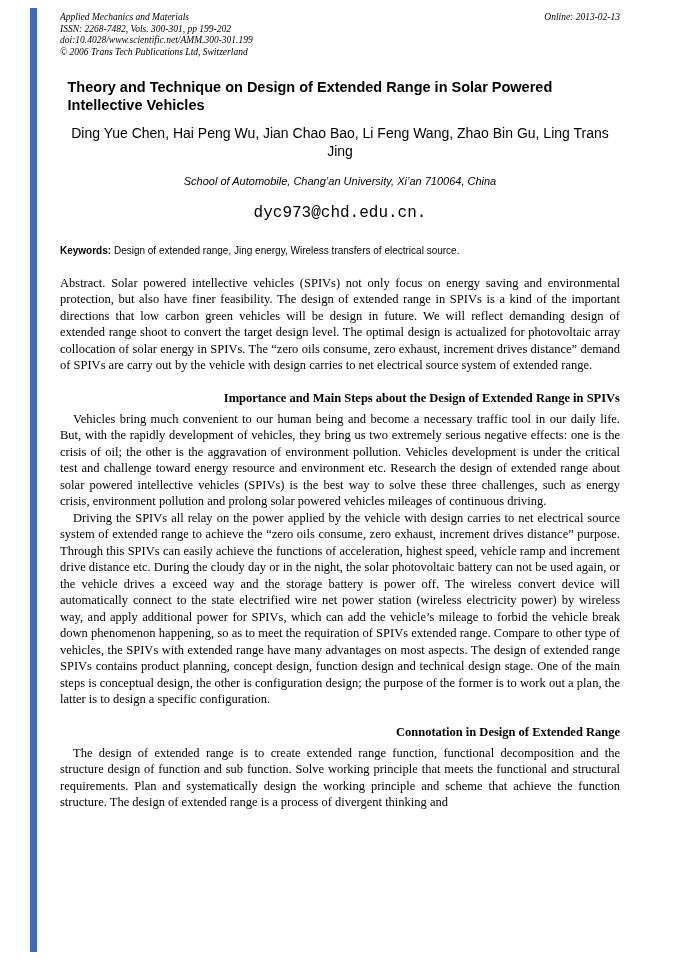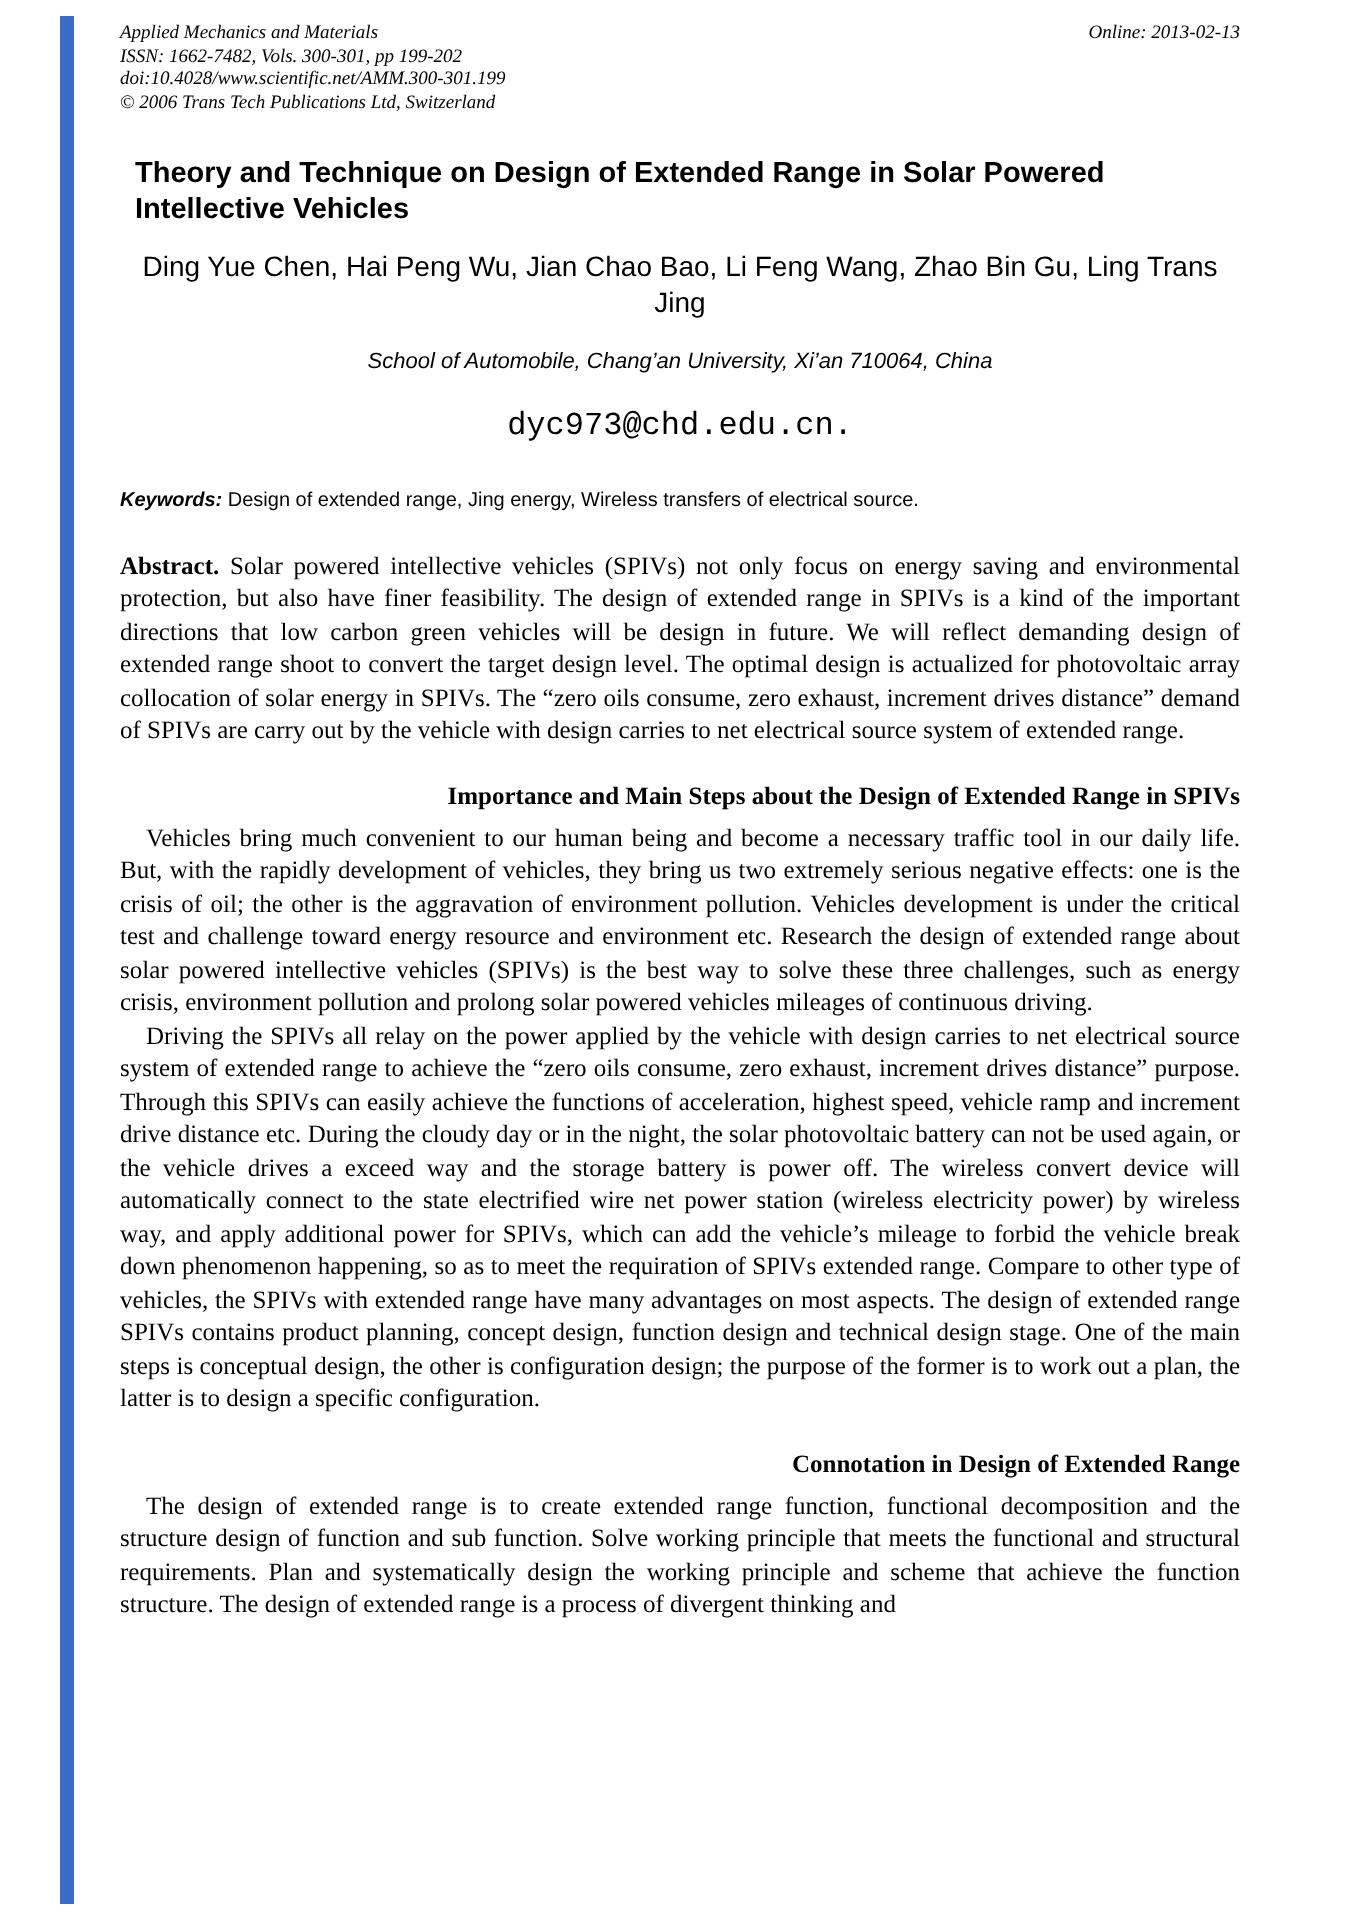--- a/index.html
+++ b/index.html
@@ -66,29 +66,29 @@
     font-family: Liberation Mono, monospace;
     font-size: 16px;
     text-align: center;
   }
   .keywords {
     margin-top: 23px;
     font-family: "Liberation Sans", sans-serif;
     font-size: 10px;
     text-align: left;
   }
-  .keywords b { font-weight: bold; font-style: italic; }
+  .keywords b { font-weight: bold; }
   .body-text {
     font-family: "Liberation Serif", serif;
     font-size: 12.5px;
     line-height: 16.5px;
     text-align: justify;
   }
   .abstract { margin-top: 19px; }
-  .abstract b { font-weight: bold; }
+  .abstract b { font-weight: normal; }
   h2.section-heading {
     font-family: "Liberation Serif", serif;
     font-size: 12.5px;
     font-weight: bold;
     text-align: right;
     margin-top: 17px;
     margin-bottom: 5px;
   }
   p.indent { text-indent: 13px; }
 </style>
@@ -96,21 +96,21 @@
 <body>
 
 <div class="page">
   <div class="accent-bar"></div>
 
   <div class="content">
 
     <div class="header-row">
       <div class="header-left">
         <div>Applied Mechanics and Materials</div>
-        <div>ISSN: 1662-7482, Vols. 300-301, pp 199-202</div>
+        <div>ISSN: 2268-7482, Vols. 300-301, pp 199-202</div>
         <div>doi:10.4028/www.scientific.net/AMM.300-301.199</div>
         <div>© 2006 Trans Tech Publications Ltd, Switzerland</div>
       </div>
       <div class="header-right">Online: 2013-02-13</div>
     </div>
 
     <h1 class="paper-title">Theory and Technique on Design of Extended Range in Solar Powered Intellective Vehicles</h1>
 
     <div class="authors">Ding Yue Chen, Hai Peng Wu, Jian Chao Bao, Li Feng Wang, Zhao Bin Gu, Ling Trans Jing</div>
 

